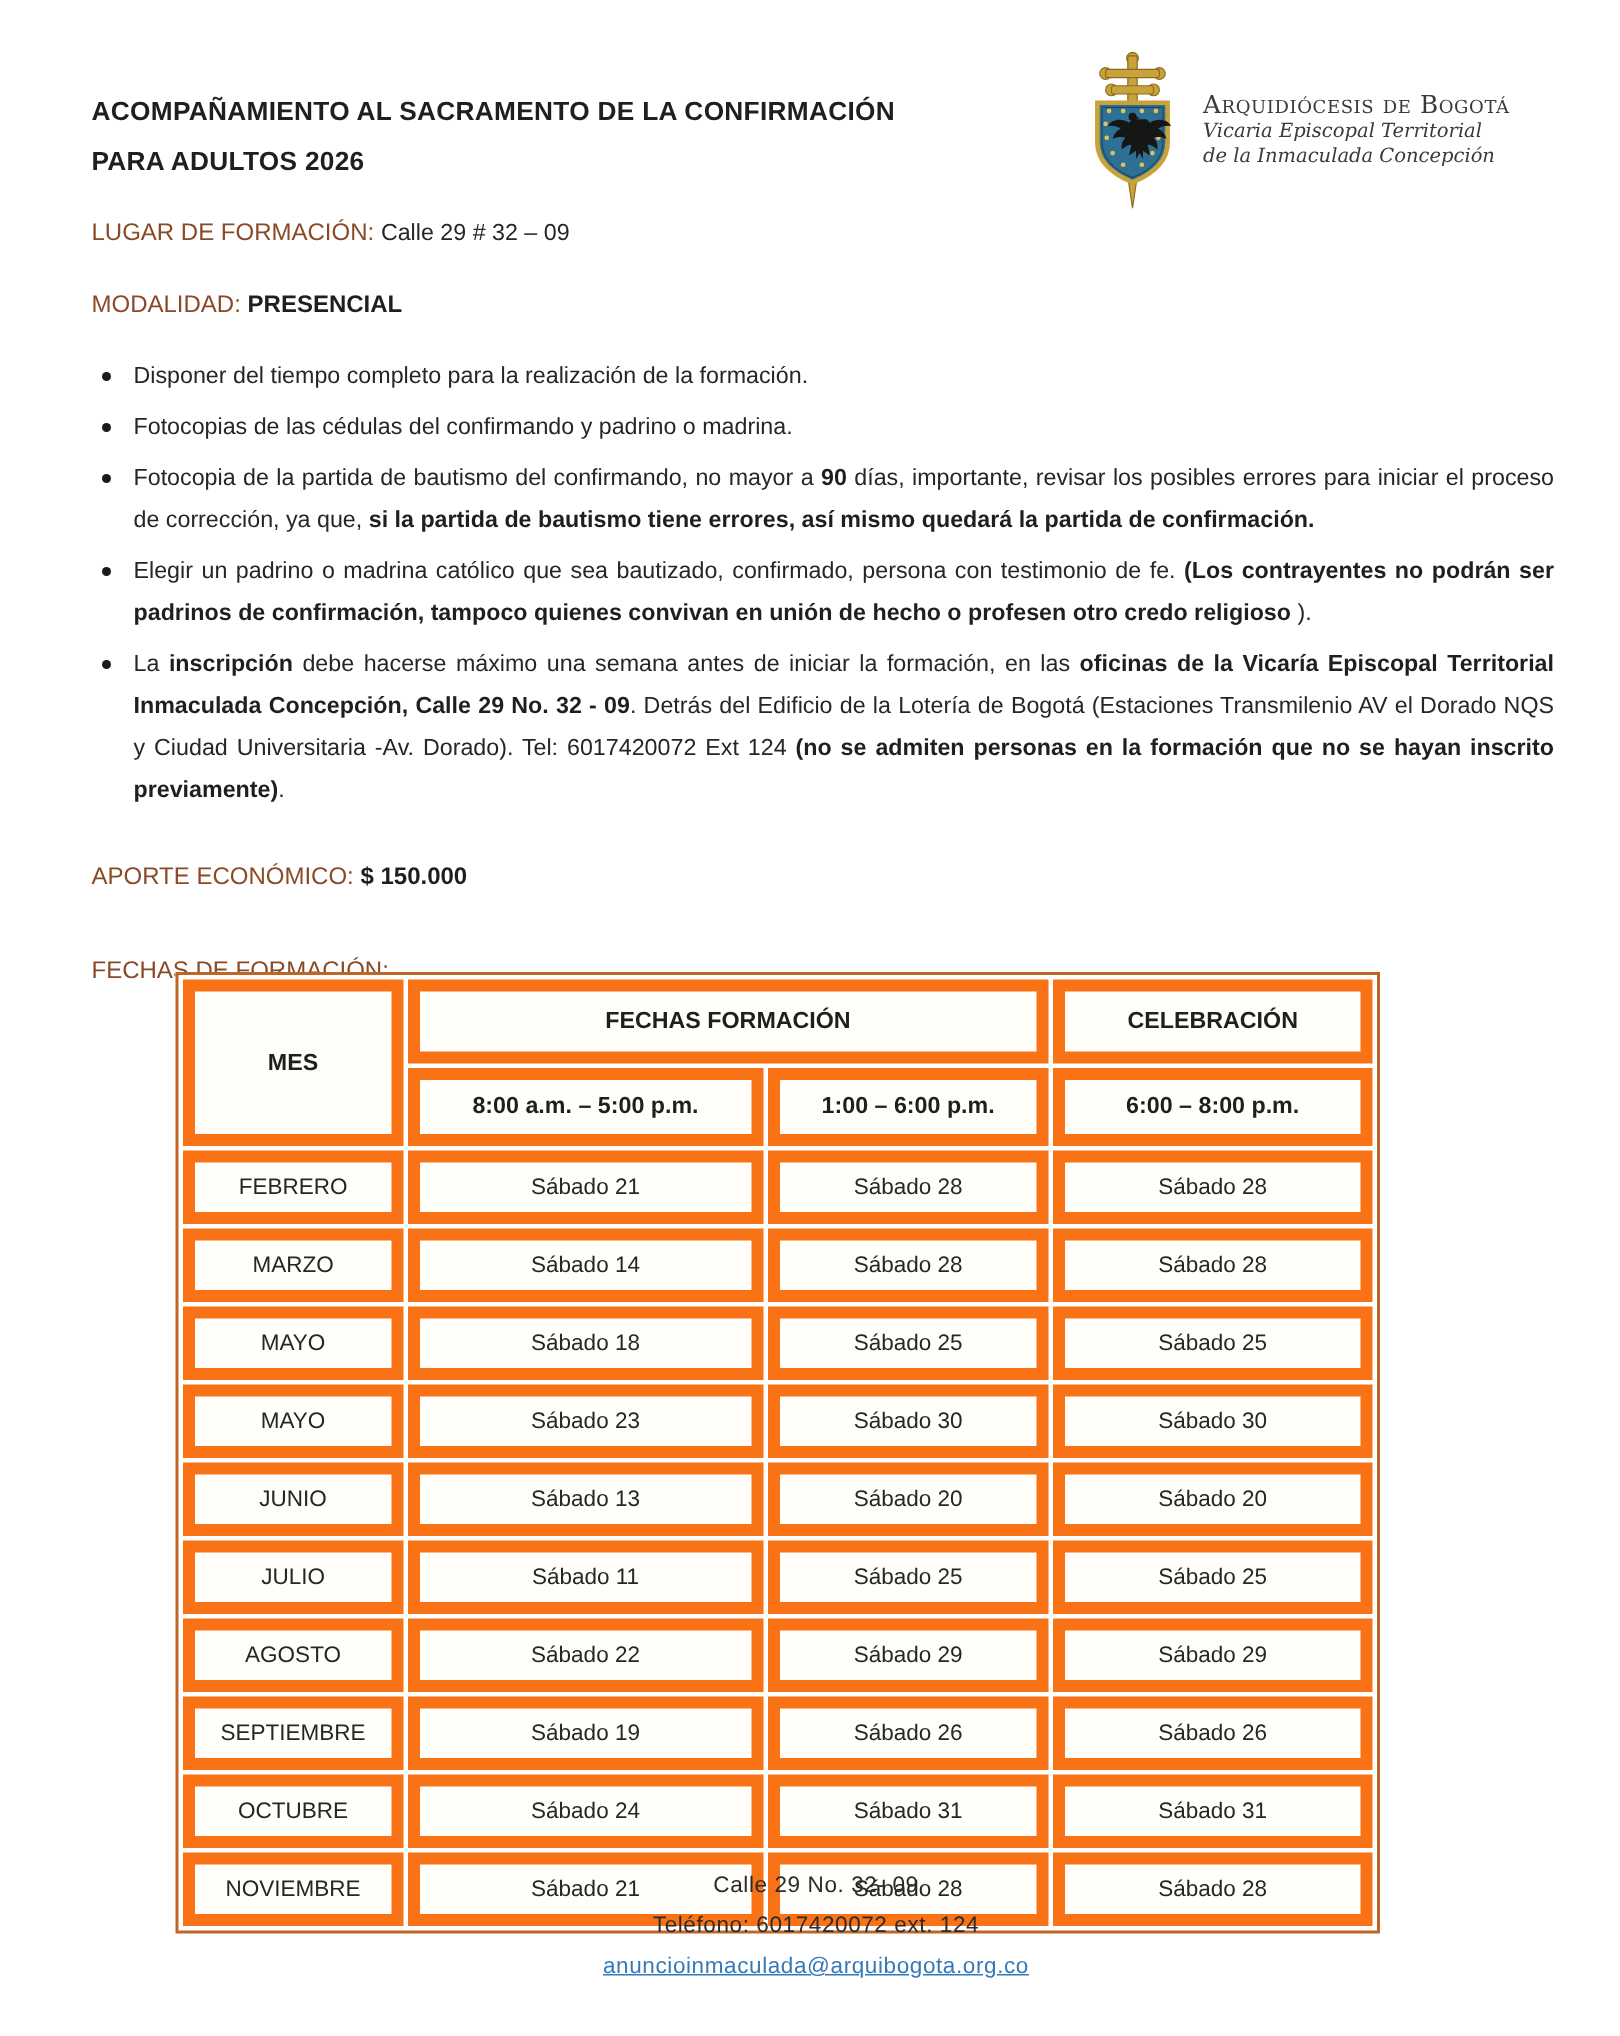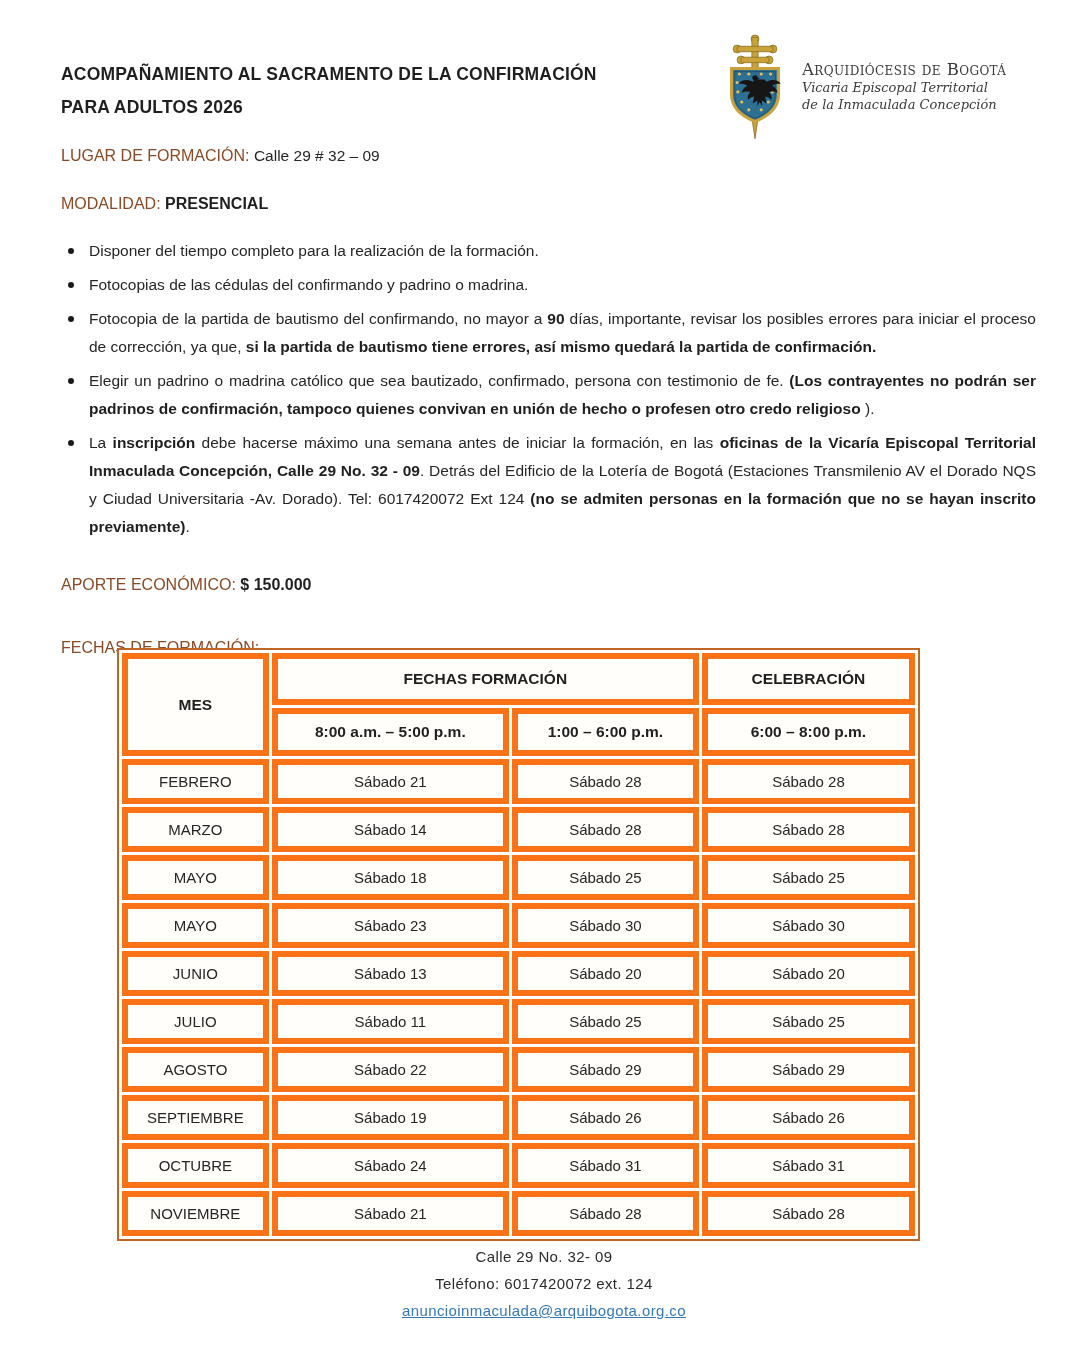--- a/index.html
+++ b/index.html
@@ -55,21 +55,21 @@
   }
   .bullet-item .b{font-weight:bold;color:#1f1f1f;}
   
   .schedule{
     position:absolute;left:113px;top:648px;width:803px;
     border-collapse:separate;border-spacing:3px;
     background:#ffffff;border:2px solid #bf6626;
     table-layout:fixed;
   }
   .schedule th,.schedule td{
-    border:6px solid #f97316;background:#fffefb;
+    border:8px solid #f97316;background:#fffefb;
     text-align:center;vertical-align:middle;
     font-size:15px;color:#1f1f1f;padding:0 4px;
   }
   .schedule th{font-weight:bold;font-size:15.5px;}
   .schedule thead tr:first-child th{height:40px;}
   .schedule thead tr:last-child th{height:36px;}
   .schedule tbody td{height:33px;font-weight:normal;color:#262626;}
   
   .footer{
     position:absolute;left:0;top:1243px;width:1080px;

